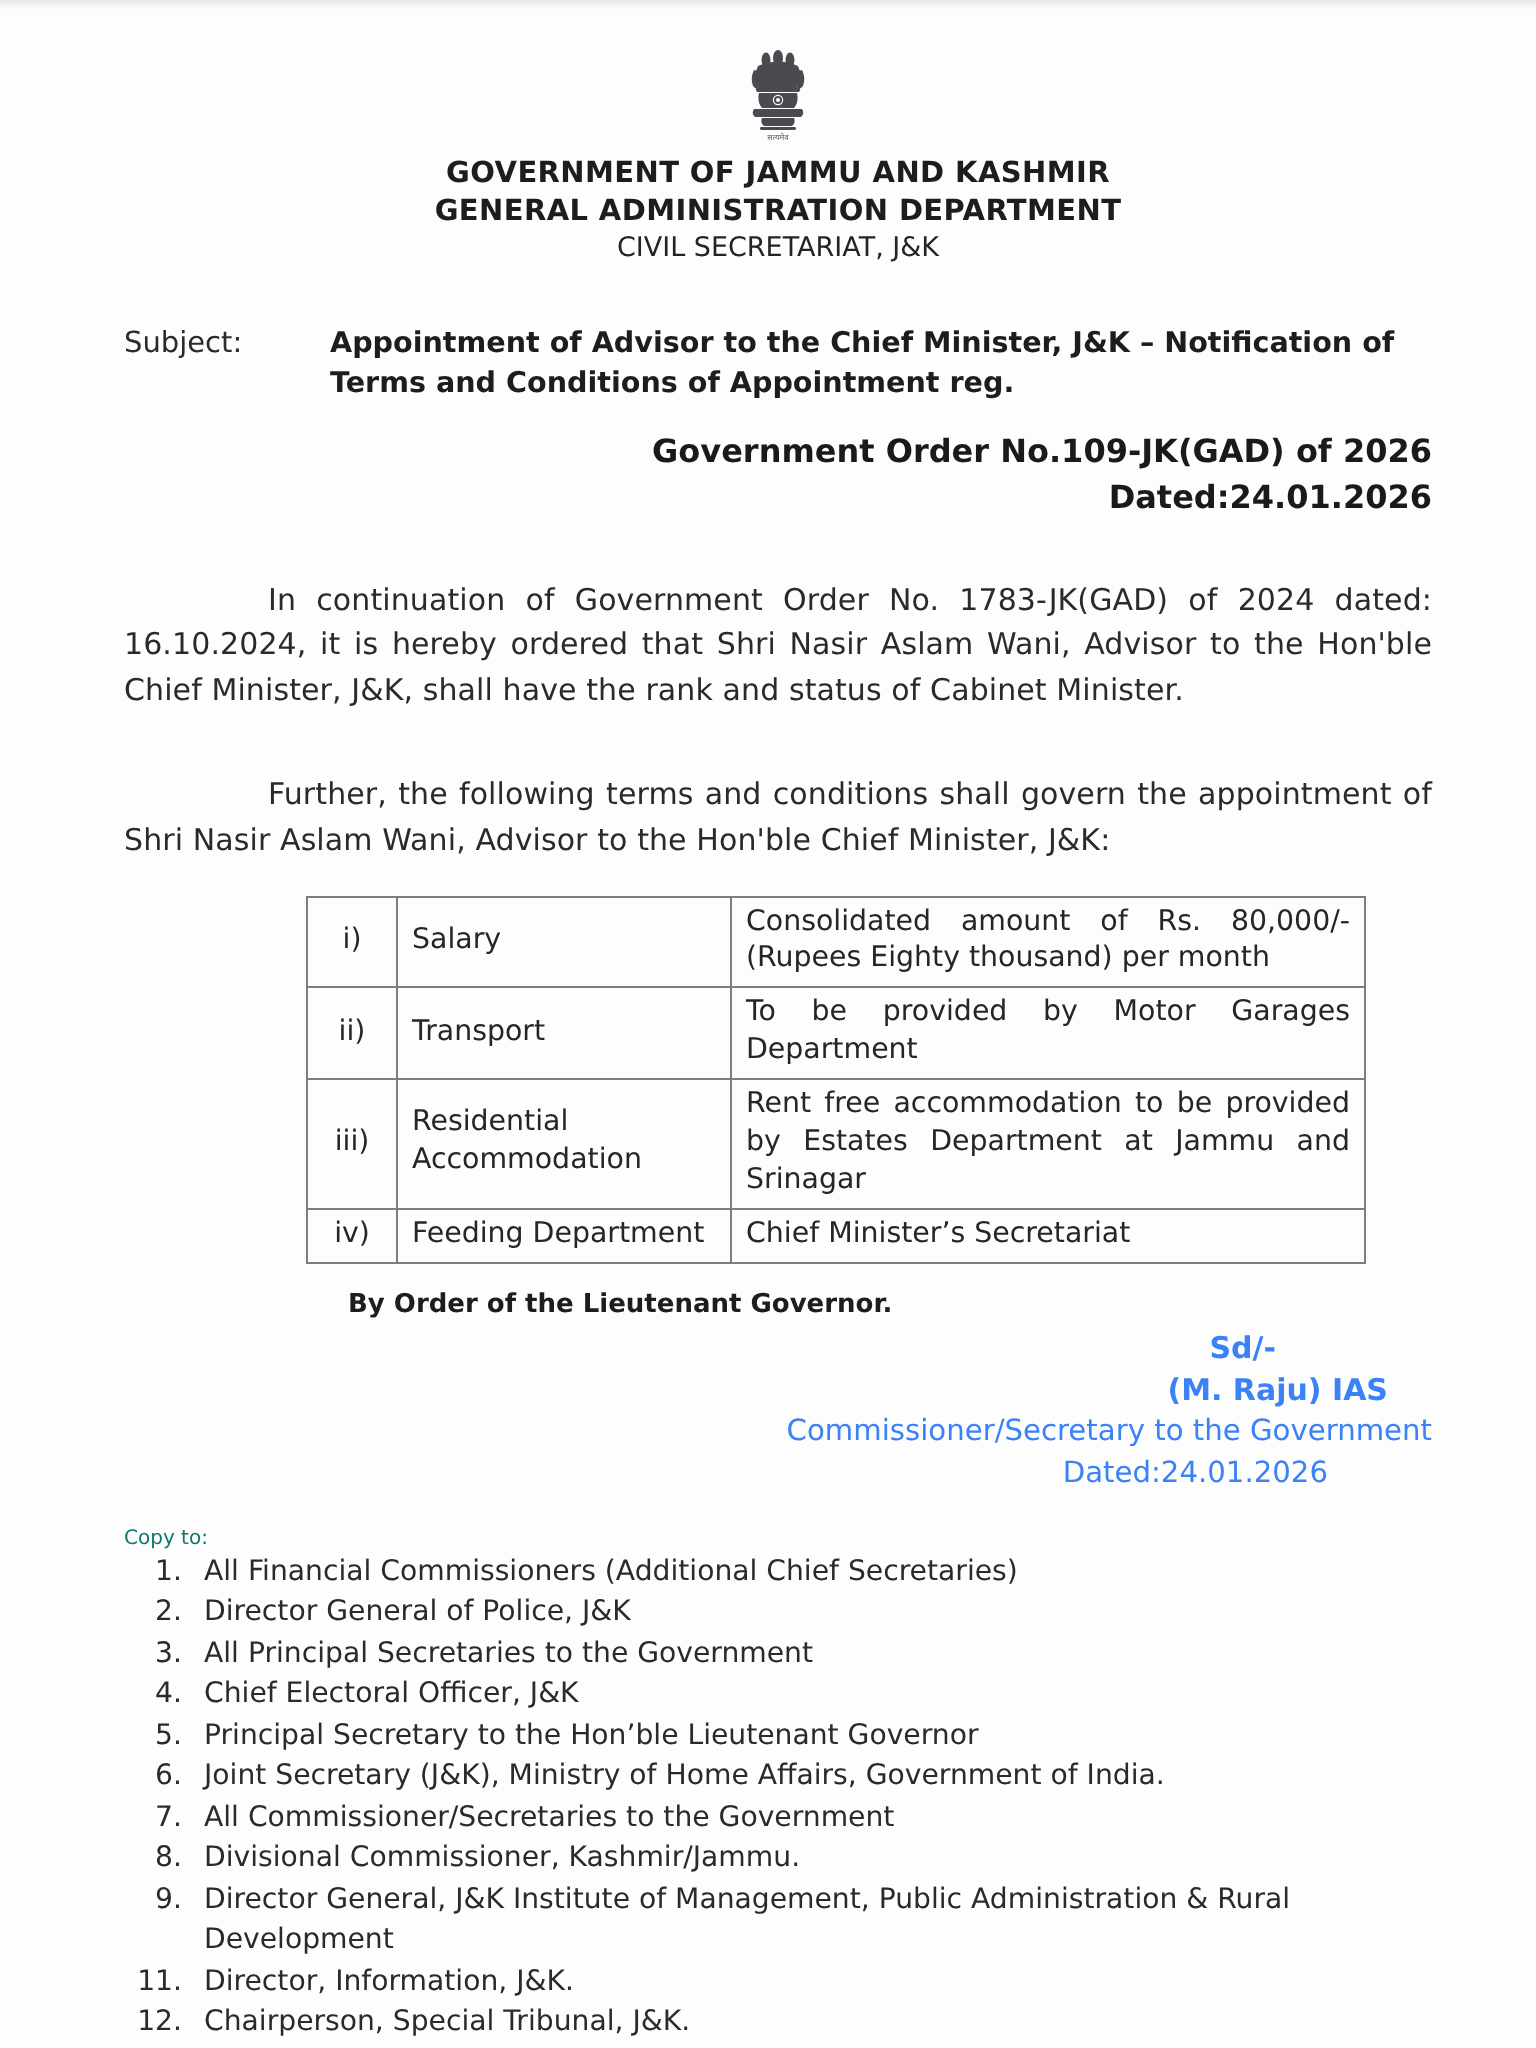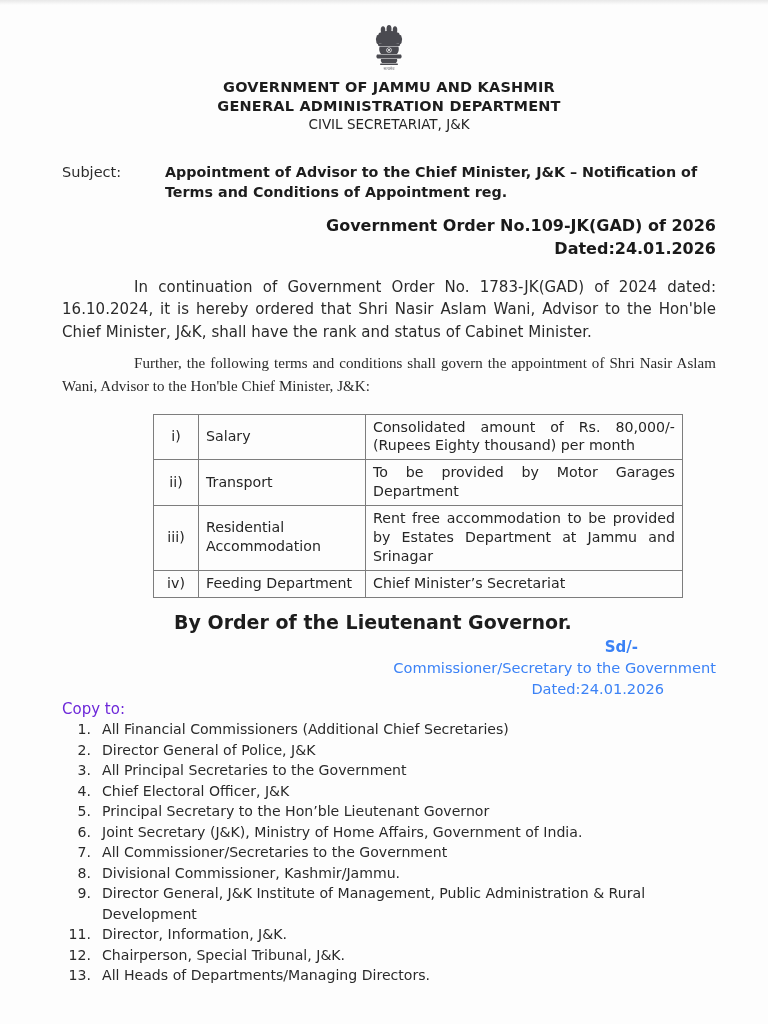--- a/index.html
+++ b/index.html
@@ -96,26 +96,26 @@
     color: #1a1a1a;
     margin-top: 12px;
     padding-left: 40px;
   }
 
   
   .para {
     text-align: justify;
     font-size: 15px;
     line-height: 1.52;
-    margin-top: 15px;
+    margin-top: 28px;
     color: #2a2a2a;
     text-indent: 72px;
     letter-spacing: 0.05px;
   }
-  .para.second { margin-top: 8px; font-family: Liberation Serif, serif; }
+  .para.second { margin-top: 29px; }
 
   
   .tbl-wrap {
     margin-top: 16px;
     display: flex;
     justify-content: center;
   }
   table.terms {
     border-collapse: collapse;
     width: 530px;
@@ -140,21 +140,21 @@
   td.c-val {
     text-align: justify;
     text-align-last: left;
     margin-left: 29px;
   }
   td.c-val.just2 { text-align: justify; }
 
   
   .byorder {
     font-weight: bold;
-    font-size: 19px;
+    font-size: 13px;
     margin-top: 13px;
     padding-left: 112px;
     color: #1d1d1d;
   }
 
   
   .sig {
     text-align: right;
     margin-top: 4px;
     line-height: 1.42;
@@ -176,23 +176,23 @@
     padding-right: 52px;
   }
 
   
   .fileno {
     font-size: 14.6px;
     margin-top: 6px;
     color: #2a2a2a;
   }
   .copyto {
-    font-size: 15px;
-    margin-top: 1px;
-    color: #6d28d9;
+    font-size: 10px;
+    margin-top: 16px;
+    color: #0f766e;
   }
 
   
   ol.copylist {
     list-style: none;
     margin: 1px 0 0 0;
     padding: 0;
   }
   ol.copylist li {
     display: flex;
@@ -282,20 +282,21 @@
             <td class="c-val">Chief Minister’s Secretariat</td>
           </tr>
         </tbody>
       </table>
     </div>
 
     <div class="byorder">By Order of the Lieutenant Governor.</div>
 
     <div class="sig">
       <div class="sd">Sd/-</div>
+      <div class="name">(M. Raju) IAS</div>
       <div class="desig">Commissioner/Secretary to the Government</div>
       <div class="sdate">Dated:24.01.2026</div>
     </div>
 
     <div class="copyto">Copy to:</div>
 
     <ol class="copylist">
       <li>
           <span class="n">1.</span>
           <span class="t">All Financial Commissioners (Additional Chief Secretaries)</span>

